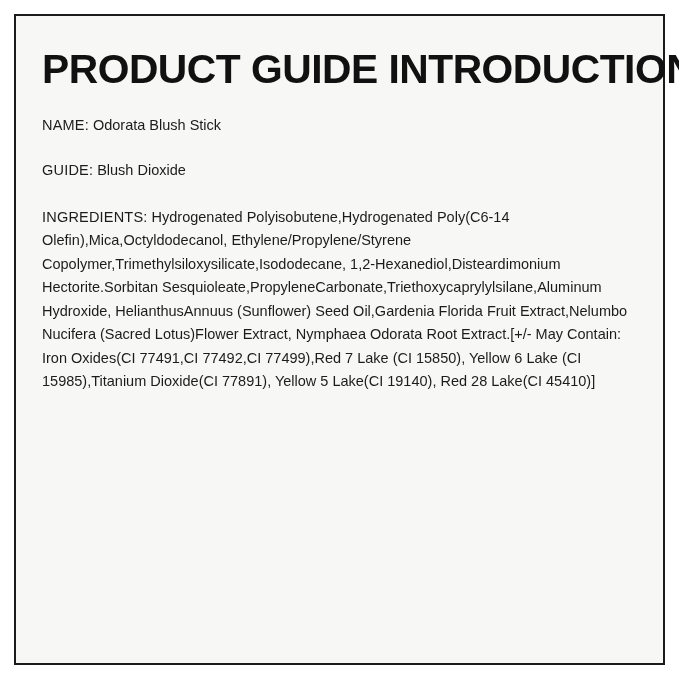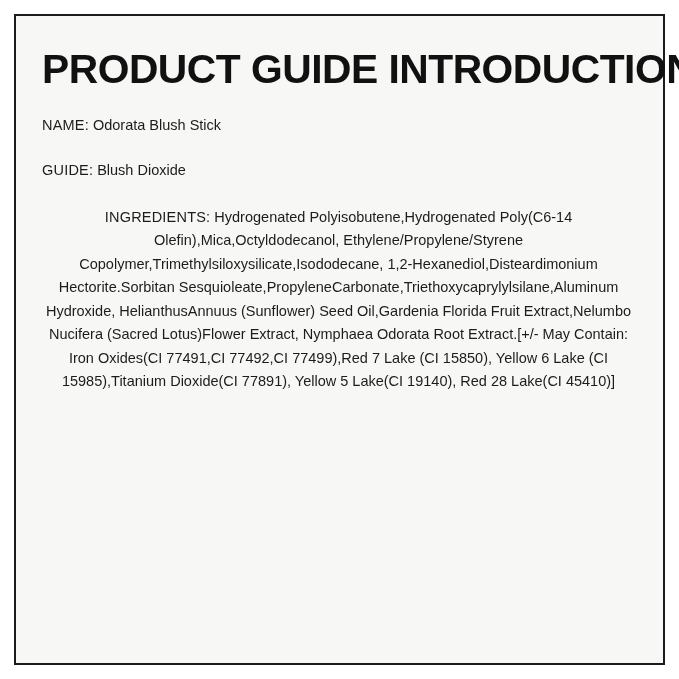--- a/index.html
+++ b/index.html
@@ -51,21 +51,21 @@
   .field-label {
     letter-spacing: 0.2px;
   }
   .field-value {
     margin-left: 4px;
   }
   .ingredients {
     font-size: 14.5px;
     color: #1c1c1c;
     line-height: 1.62;
-    text-align: center;
+    text-align: left;
     margin-top: 2px;
     max-width: 600px;
     word-spacing: 0px;
   }
   .ingredients .ing-label {
     letter-spacing: 0.2px;
   }
 </style>
 </head>
 <body>

